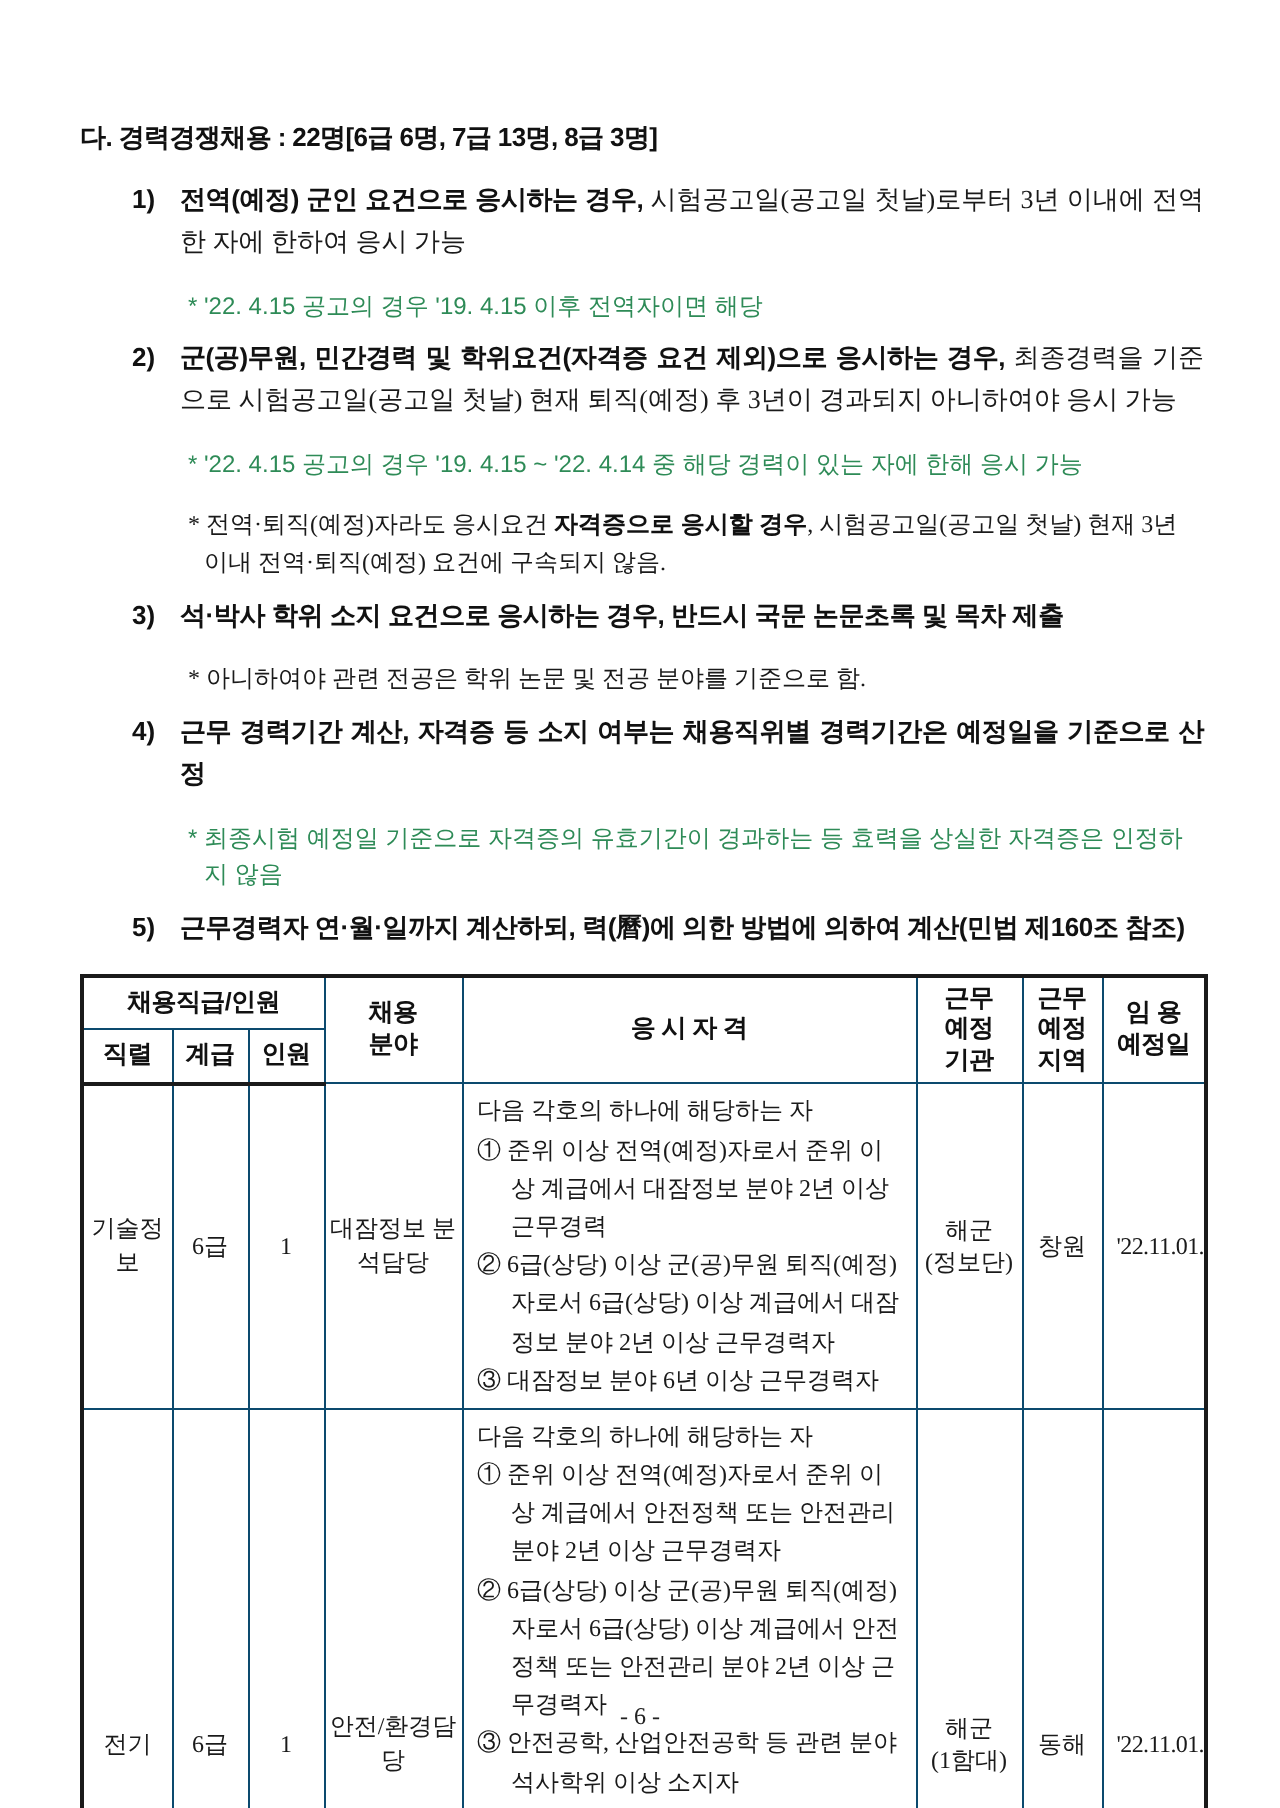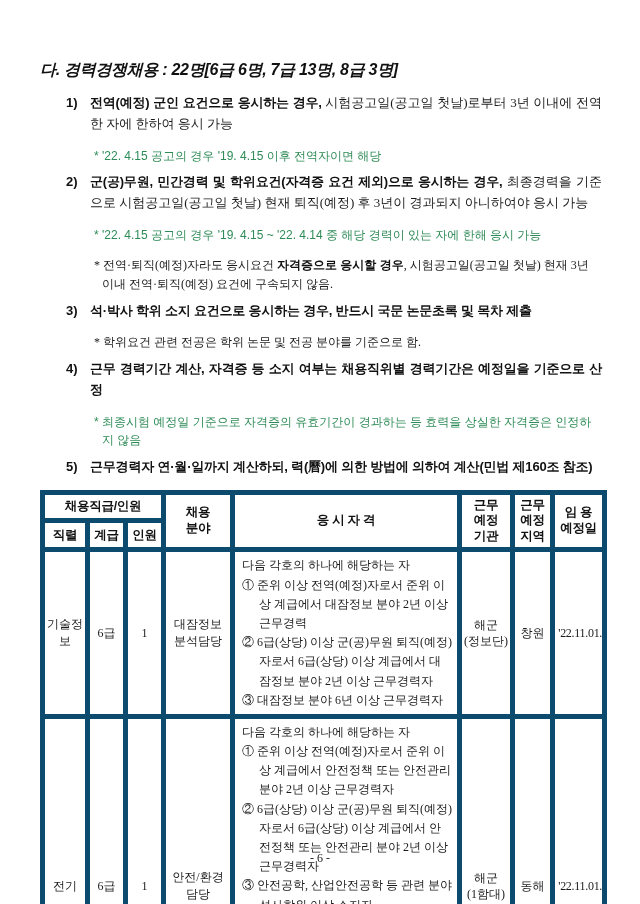--- a/index.html
+++ b/index.html
@@ -6,21 +6,21 @@
   html,body { background:#ffffff; }
   .page {
     position:relative; width:640px; height:904px; background:#ffffff;
     font-family:"Liberation Serif","DejaVu Serif",serif; color:#1a1a1a;
     overflow:hidden; margin:0 auto;
   }
   .content { position:absolute; left:40px; top:60px; width:562px; }
 
   .doc-title {
     font-family:"Liberation Sans","DejaVu Sans",sans-serif;
-    font-weight:bold; font-size:16px; letter-spacing:-0.3px; color:#111;font-style:italic;
+    font-weight:bold; font-size:13px; letter-spacing:-0.3px; color:#111;
   }
 
   .notes { margin-top:12px; padding-left:26px; }
   .note { display:flex; margin-top:7px; }
   .note-num {
     flex:none; width:24px; font-family:"Liberation Sans","DejaVu Sans",sans-serif;
     font-weight:bold; font-size:13px; line-height:1.6; color:#111;
   }
   .note-body { flex:1; }
   .note-main { font-size:13px; line-height:1.6; text-align:justify; color:#1a1a1a; }
@@ -28,21 +28,21 @@
   .sub { font-size:12px; line-height:1.55; margin-top:12px; padding-left:12px; text-indent:-8px; }
   .sub.green { color:#2e8b57; font-family:"Liberation Sans","DejaVu Sans",sans-serif; }
   .sub.black { color:#1a1a1a; }
   .sub.black b { font-family:"Liberation Sans","DejaVu Sans",sans-serif; color:#111;text-align:right; }
   .sub.paren { padding-left:4px; text-indent:0; font-size:12.5px; }
 
   table.recruit {
     margin-top:12px; width:562px; border-collapse:collapse; table-layout:fixed;
     border:2px solid #1a1a1a;
   }
-  table.recruit th, table.recruit td { border:5px solid #0c4a6e; }
+  table.recruit th, table.recruit td { border:1px solid #0c4a6e; }
   table.recruit th {
     font-family:"Liberation Sans","DejaVu Sans",sans-serif; font-weight:bold;
     font-size:12.5px; line-height:1.25; text-align:center; vertical-align:middle;
     padding:3px 1px; color:#111; white-space:pre-line; letter-spacing:-0.3px;
   }
   th.hb, tr.sub-header th { border-bottom:2px solid #1a1a1a; }
   table.recruit td {
     font-size:12px; vertical-align:middle; color:#1a1a1a;
   }
   td.center { text-align:center; padding:2px 1px; }
@@ -83,21 +83,21 @@
           <p class="note-main"><b>군(공)무원, 민간경력 및 학위요건(자격증 요건 제외)으로 응시하는 경우,</b><span> 최종경력을 기준으로 시험공고일(공고일 첫날) 현재 퇴직(예정) 후 3년이 경과되지 아니하여야 응시 가능</span></p>
           <p class="sub green">* '22. 4.15 공고의 경우 '19. 4.15 ~ '22. 4.14 중 해당 경력이 있는 자에 한해 응시 가능</p>
           <p class="sub black"><span>* 전역·퇴직(예정)자라도 응시요건 </span><b>자격증으로 응시할 경우</b><span>, 시험공고일(공고일 첫날) 현재 3년 이내 전역·퇴직(예정) 요건에 구속되지 않음.</span></p>
         </div>
       </div>
 
       <div class="note">
         <span class="note-num">3)</span>
         <div class="note-body">
           <p class="note-main"><b>석·박사 학위 소지 요건으로 응시하는 경우, 반드시 국문 논문초록 및 목차 제출</b></p>
-          <p class="sub black">* 학위요건 관련 전공은 학위 논문 및 전공 분야를 기준으로 함.</p>
+          <p class="sub black">* 아니하여야 관련 전공은 학위 논문 및 전공 분야를 기준으로 함.</p>
         </div>
       </div>
 
       <div class="note">
         <span class="note-num">4)</span>
         <div class="note-body">
           <p class="note-main"><b>근무 경력기간 계산, 자격증 등 소지 여부는 채용직위별 경력기간은 예정일을 기준으로 산정</b></p>
           <p class="sub green">* 최종시험 예정일 기준으로 자격증의 유효기간이 경과하는 등 효력을 상실한 자격증은 인정하지 않음</p>
         </div>
       </div>

